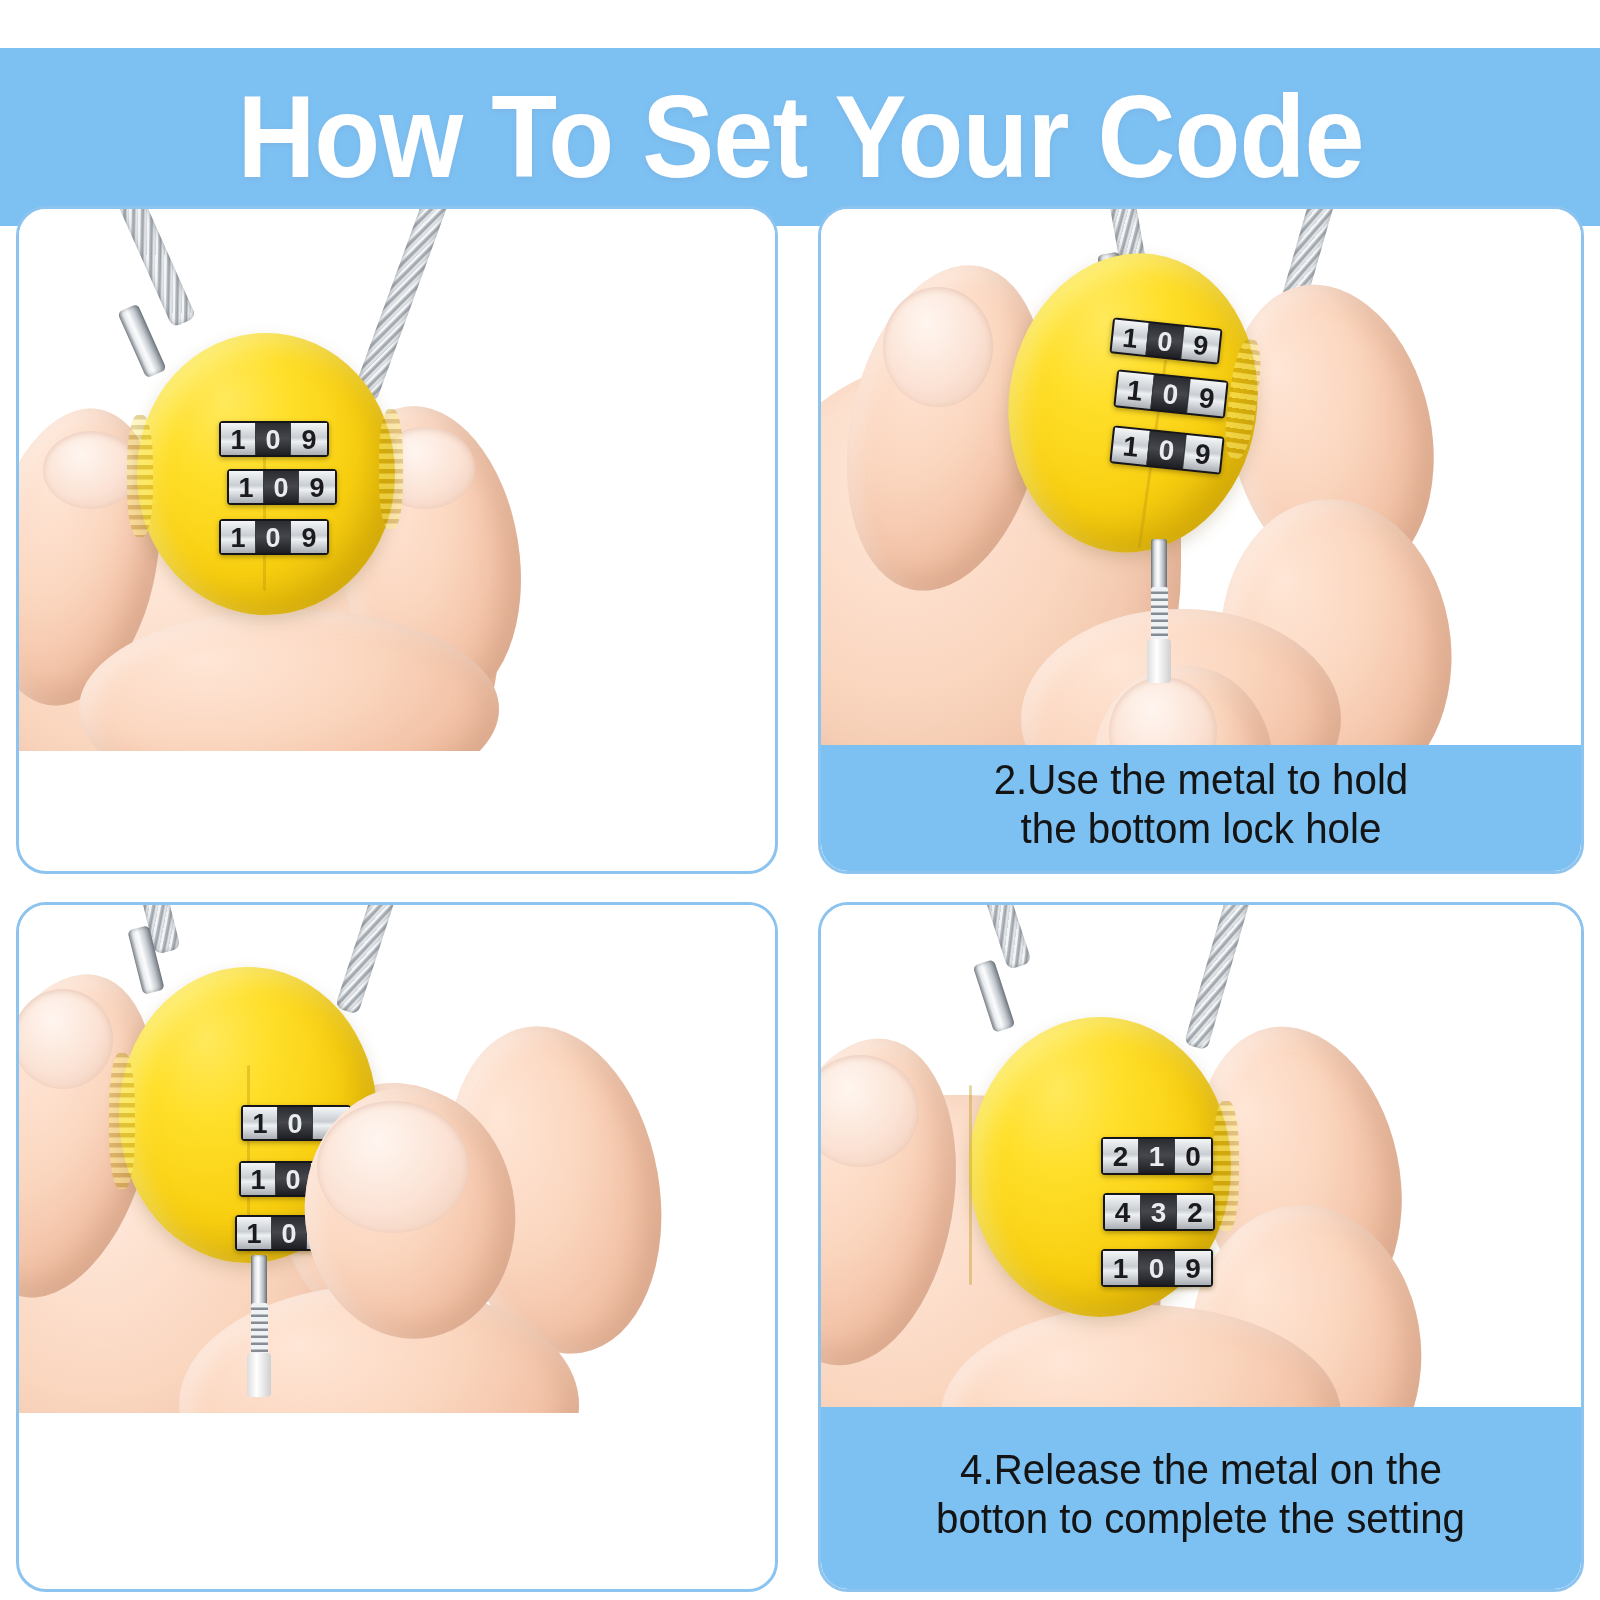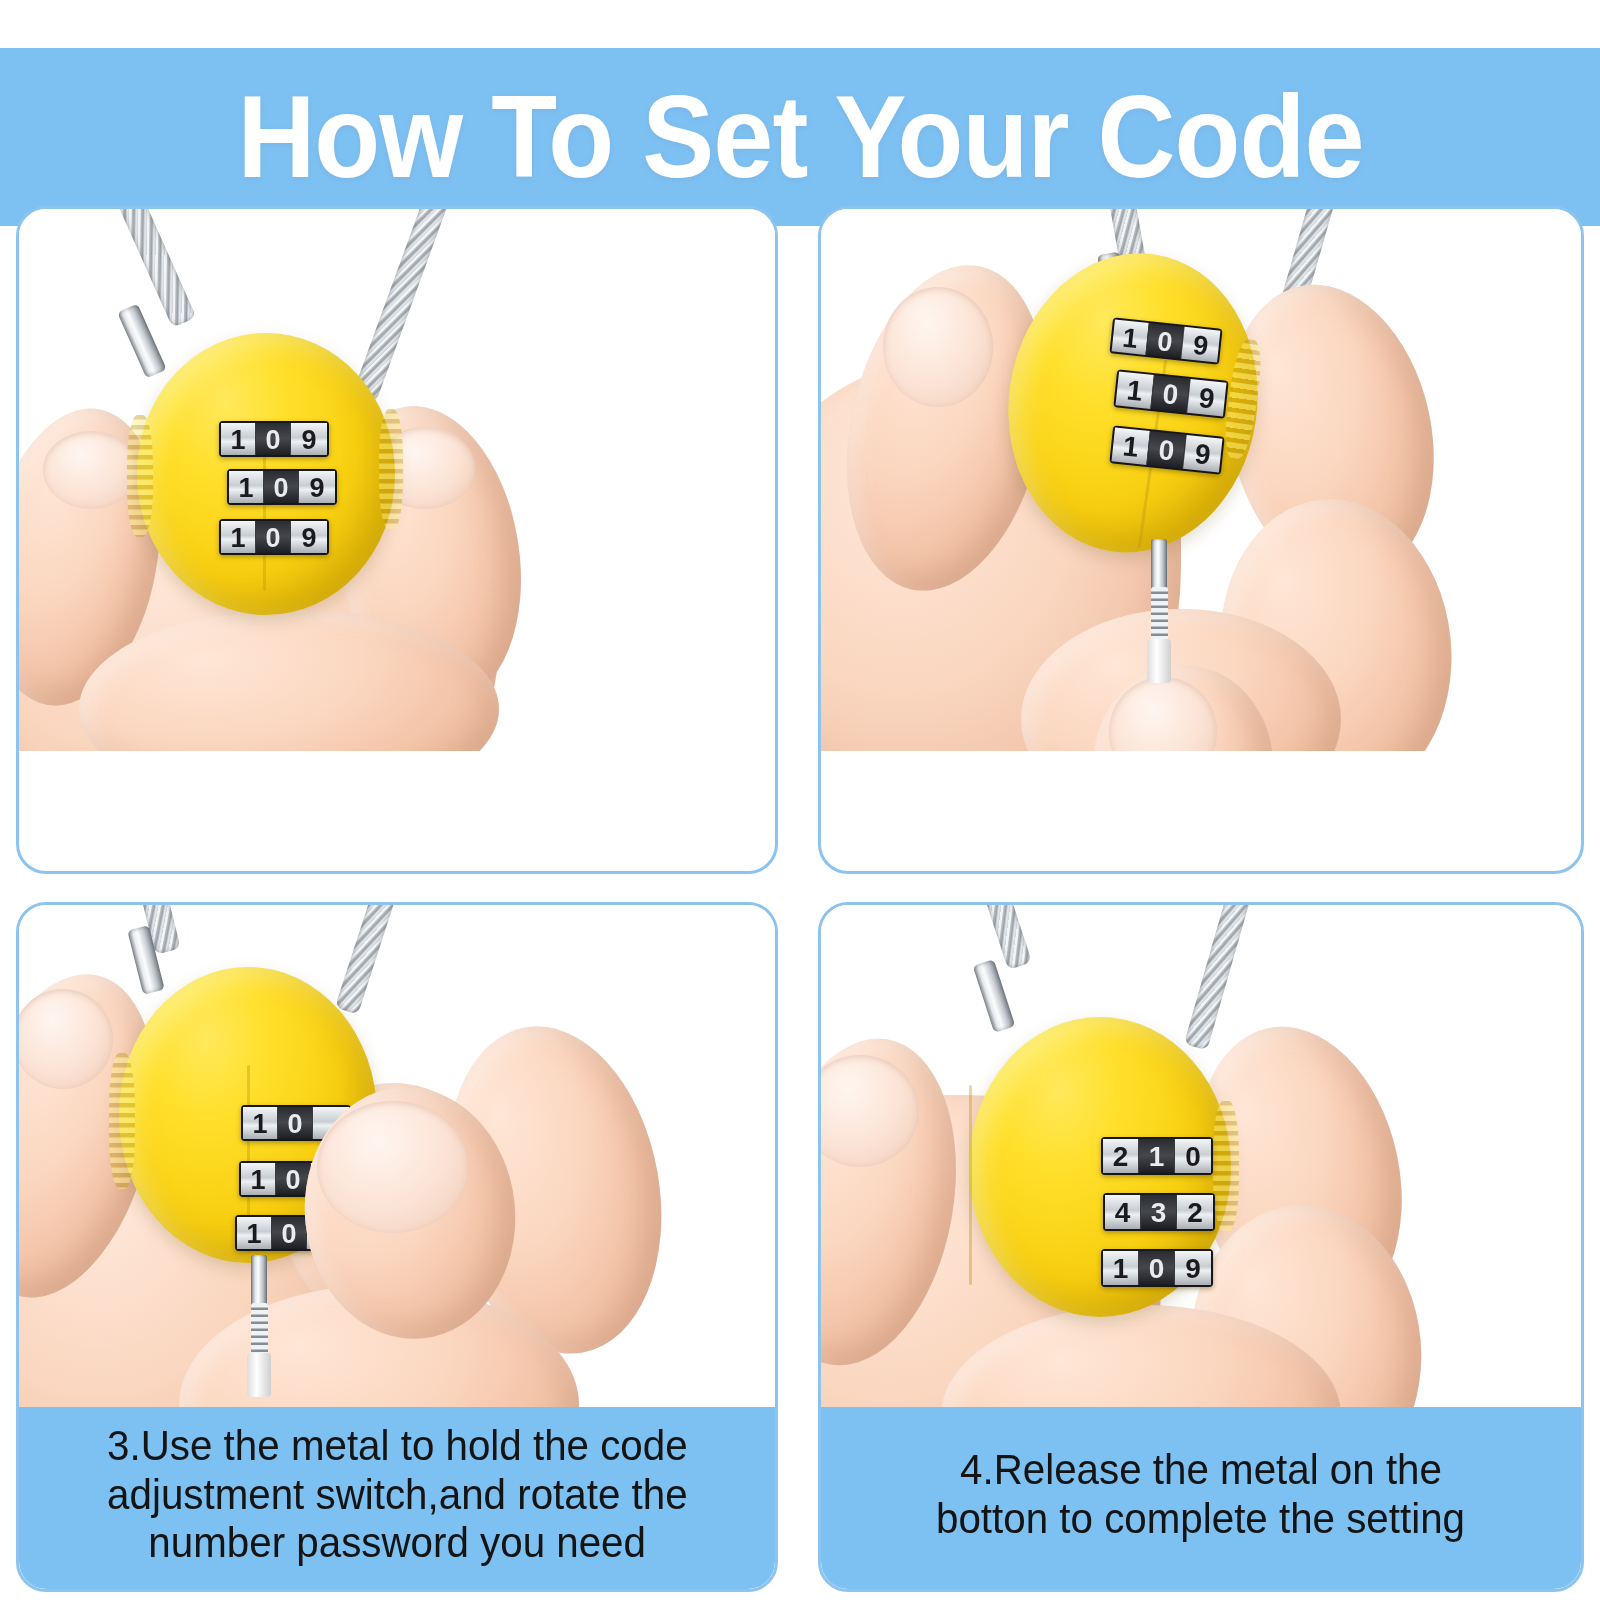--- a/index.html
+++ b/index.html
@@ -281,20 +281,24 @@
           <div class="dig" style="width:36px;font-size:28px;padding-top:4px;">1</div>
           <div class="dig sel" style="width:36px;font-size:28px;padding-top:4px;">0</div>
           <div class="dig" style="width:36px;font-size:28px;padding-top:4px;">9</div>
         </div>
 
         <div class="pin" style="left:330px;top:330px;width:16px;height:58px;"></div>
         <div class="pin-rings" style="left:330px;top:378px;width:17px;height:54px;"></div>
         <div class="pin-tip" style="left:326px;top:430px;width:24px;height:44px;"></div>
       </div>
     </div>
+    <div class="caption">
+      <span class="line">2.Use the metal to hold</span>
+      <span class="line">the bottom lock hole</span>
+    </div>
   </div>
 
   <div class="panel p3">
     <div class="photo">
       <div class="scene">
 
         <div class="cable" style="left:124px;top:-52px;width:26px;height:100px;transform:rotate(-14deg);"></div>
         <div class="ferrule" style="left:116px;top:22px;width:22px;height:66px;transform:rotate(-14deg);"></div>
         <div class="cable" style="left:340px;top:-50px;width:24px;height:160px;transform:rotate(18deg);"></div>
 
@@ -327,25 +331,20 @@
         </div>
 
         <div class="finger" style="left:286px;top:182px;width:210px;height:252px;transform:rotate(-6deg);"></div>
         <div class="nail" style="left:298px;top:196px;width:152px;height:132px;"></div>
 
         <div class="pin" style="left:232px;top:350px;width:16px;height:54px;"></div>
         <div class="pin-rings" style="left:232px;top:398px;width:17px;height:52px;"></div>
         <div class="pin-tip" style="left:228px;top:448px;width:24px;height:44px;"></div>
       </div>
     </div>
-    <div class="caption">
-      <span class="line">3.Use the metal to hold the code</span>
-      <span class="line">adjustment switch,and rotate the</span>
-      <span class="line">number password you need</span>
-    </div>
   </div>
 
   <div class="panel p4">
     <div class="photo">
       <div class="scene">
 
         <div class="cable" style="left:168px;top:-56px;width:25px;height:120px;transform:rotate(-18deg);"></div>
         <div class="ferrule" style="left:162px;top:56px;width:22px;height:70px;transform:rotate(-18deg);"></div>
         <div class="cable" style="left:390px;top:-54px;width:24px;height:200px;transform:rotate(16deg);"></div>
 

